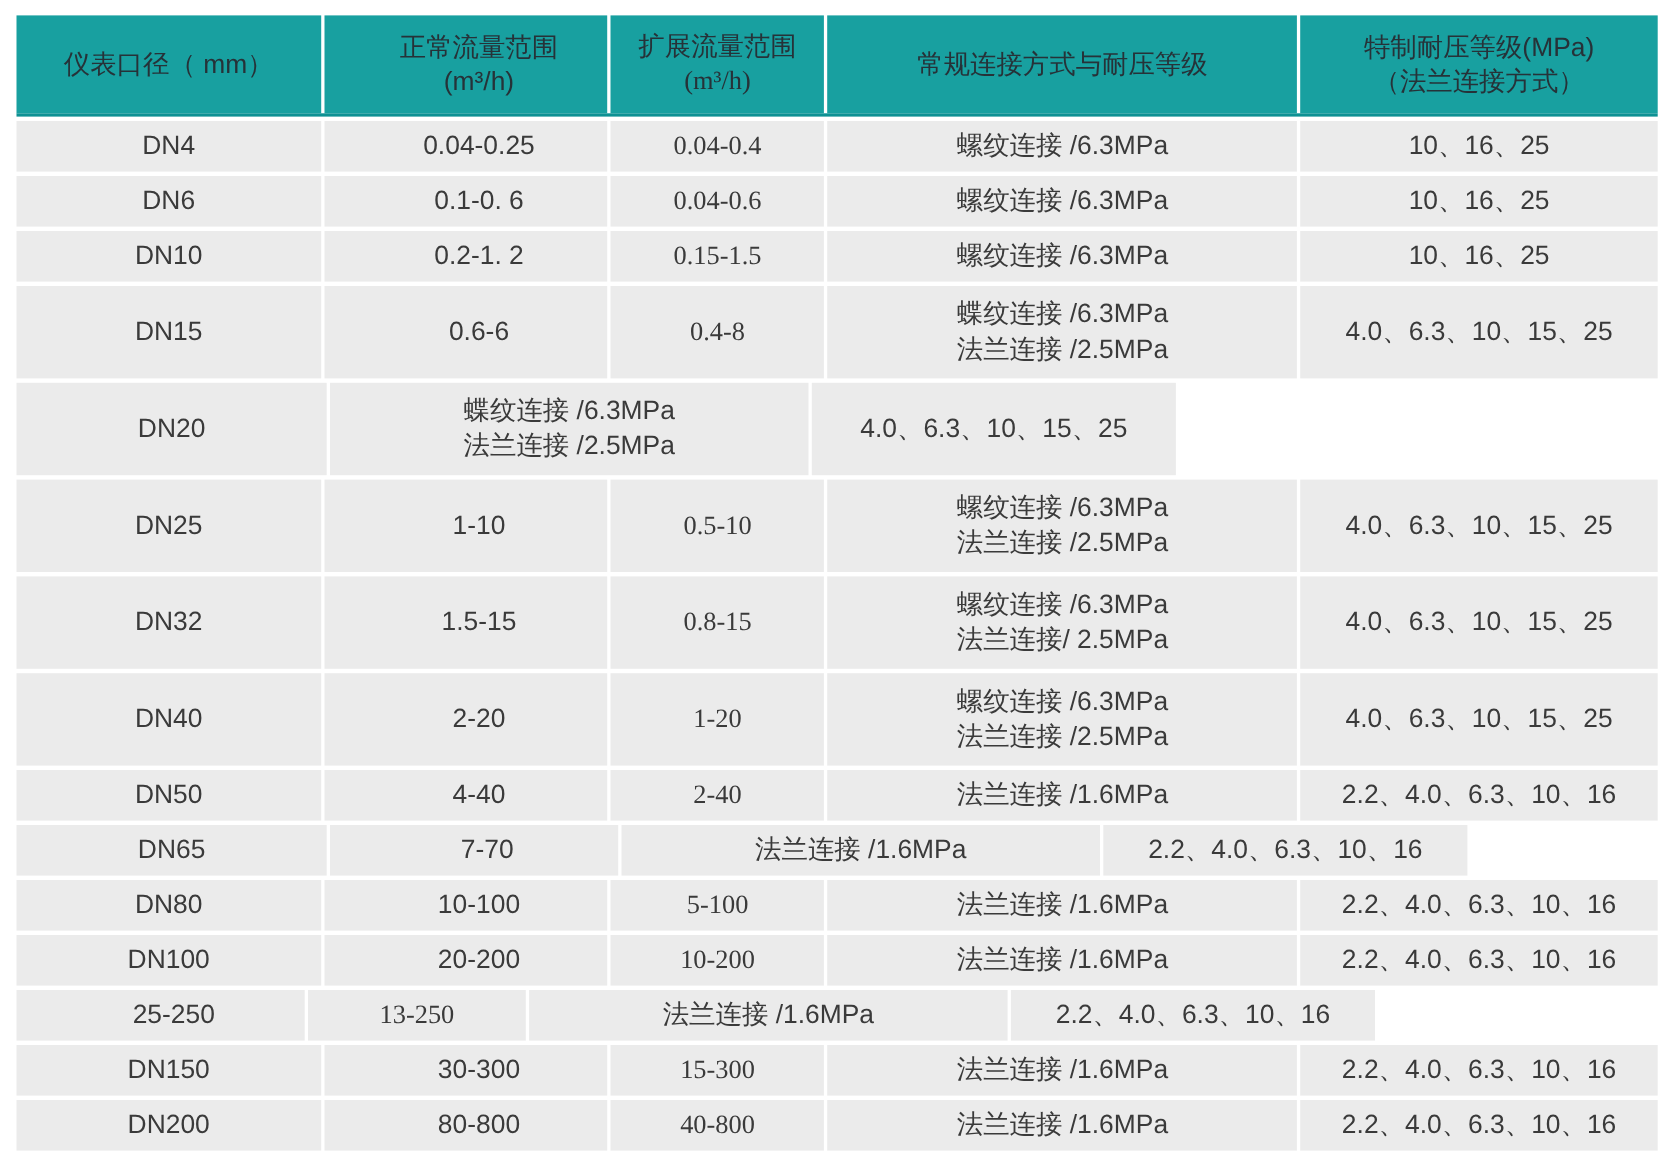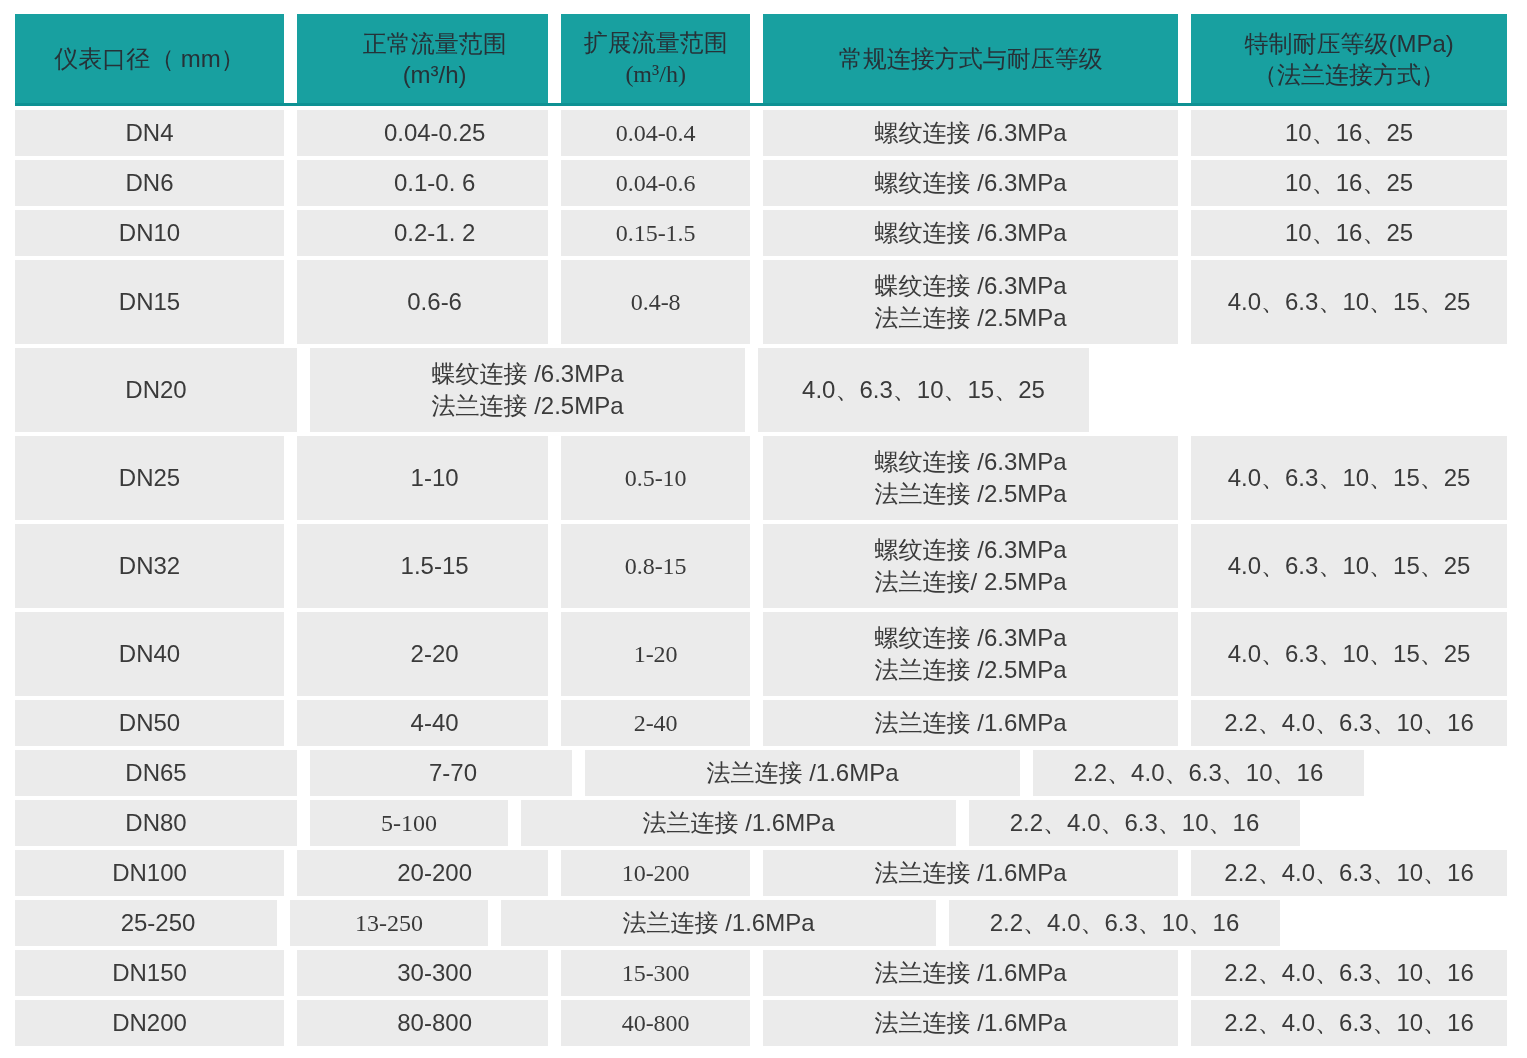--- a/index.html
+++ b/index.html
@@ -13,21 +13,21 @@
     overflow: hidden;
   }
   .spec-table {
     position: absolute;
     left: 15px;
     top: 14px;
     width: 1492px;
   }
   .row {
     display: flex;
-    gap: 13px;
+    gap: 3px;
     margin-bottom: 4px;
   }
   .header-row {
     border-bottom: 3px solid #0e9193;
     margin-bottom: 4px;
   }
   .hcell {
     background: #18a0a0;
     height: 89px;
     display: flex;
@@ -172,20 +172,21 @@
       <div class="row brow">
         <div class="bcell c0">DN65</div>
         <div class="bcell c1">7-70</div>
         <div class="bcell c3">
           <div class="conn-line">法兰连接 /1.6MPa</div>
         </div>
         <div class="bcell c4">2.2、4.0、6.3、10、16</div>
       </div>
       <div class="row brow">
         <div class="bcell c0">DN80</div>
+        <div class="bcell c1">10-100</div>
         <div class="bcell c2">5-100</div>
         <div class="bcell c3">
           <div class="conn-line">法兰连接 /1.6MPa</div>
         </div>
         <div class="bcell c4">2.2、4.0、6.3、10、16</div>
       </div>
       <div class="row brow">
         <div class="bcell c0">DN100</div>
         <div class="bcell c1">20-200</div>
         <div class="bcell c2">10-200</div>

